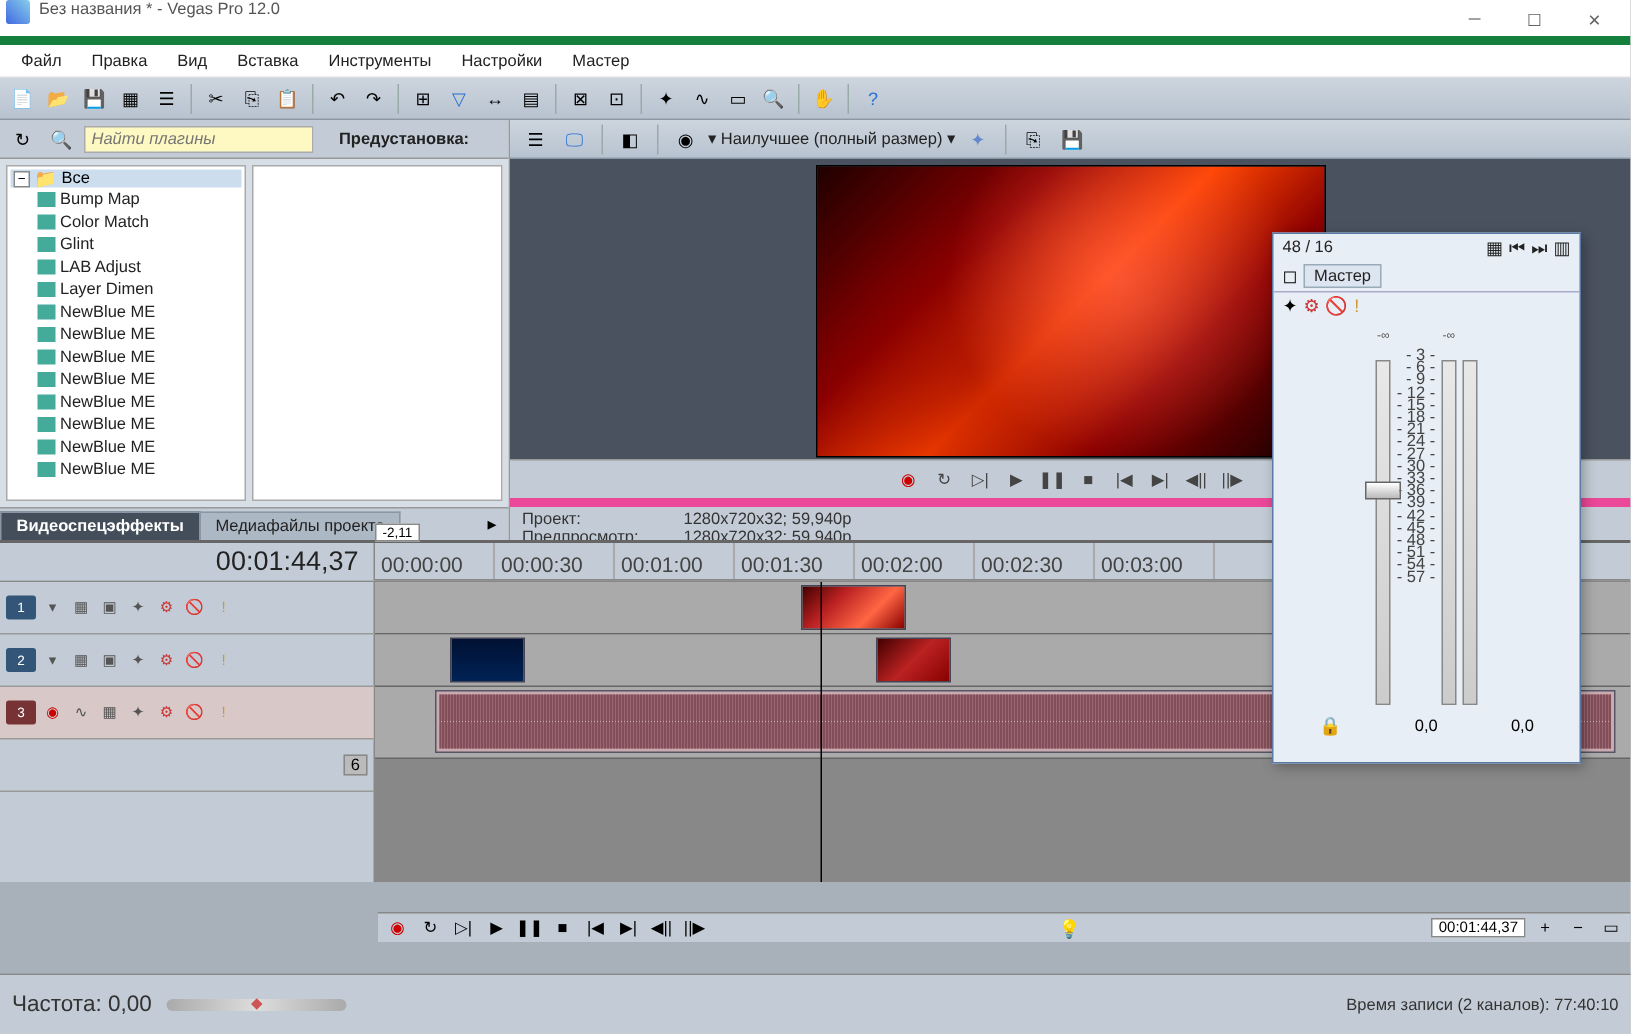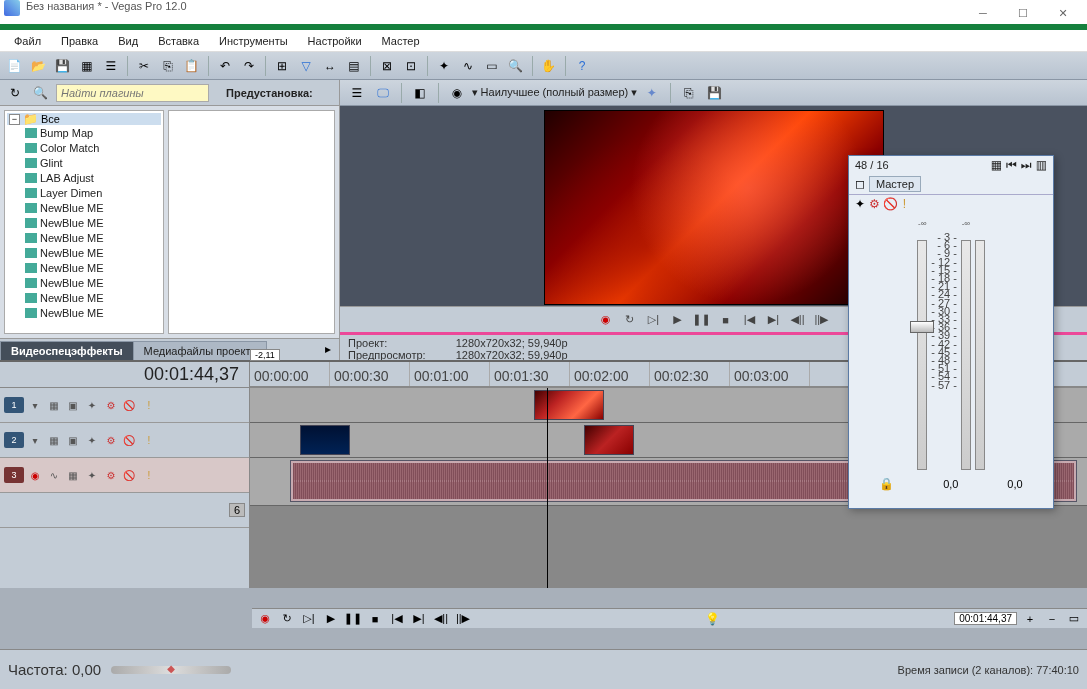--- a/index.html
+++ b/index.html
@@ -42,21 +42,21 @@
 
 .preview-pane { flex: 1; display: flex; flex-direction: column; background: #c3ccd6; }
 .preview-toolbar { height: 26px; background: linear-gradient(#cdd5de,#b8c3d0); border-bottom: 1px solid #8a96a5; display: flex; align-items: center; padding: 0 6px; gap: 4px; }
 .quality-lbl { color: #222; }
 .preview-body { flex: 1; display: flex; align-items: flex-start; justify-content: center; background: #4a5260; padding-top: 4px; }
 .video-frame { width: 340px; height: 195px; background: linear-gradient(135deg,#200000 0%,#8b0000 30%,#ff4500 50%,#8b0000 70%,#100000 100%); border: 1px solid #000; position: relative; }
 .video-frame::after { content: ""; position: absolute; inset: 0; background: radial-gradient(circle at 60% 40%, rgba(255,100,80,0.6), transparent 50%), radial-gradient(circle at 30% 70%, rgba(139,0,0,0.5), transparent 40%); }
 .transport { height: 26px; display: flex; align-items: center; justify-content: center; gap: 4px; background: #c3ccd6; border-top: 1px solid #999; }
 .transport .tbtn { width: 20px; height: 20px; color: #444; }
 .rec-btn { color: #c00 !important; }
-.preview-info { height: 28px; display: flex; padding: 2px 8px; background: #c3ccd6; border-top: 3px solid #ec4899; font-size: 10px; color: #333; }
+.preview-info { height: 28px; display: flex; padding: 2px 8px; background: #c3ccd6; border-top: 6px solid #ec4899; font-size: 10px; color: #333; }
 .info-col { display: flex; flex-direction: column; margin-right: 30px; }
 .info-col2 { margin-left: auto; text-align: right; }
 
 
 .mastering-win { position: absolute; left: 848px; top: 155px; width: 206px; height: 354px; background: #e8eef5; border: 1px solid #5a7aa5; box-shadow: 2px 2px 8px rgba(0,0,0,0.3); z-index: 100; }
 .mw-title { height: 20px; background: linear-gradient(#6ba3e8,#4a7fc5); color: #fff; display: flex; align-items: center; padding: 0 4px; font-size: 11px; }
 .mw-title span { flex: 1; }
 .mw-close { width: 16px; height: 16px; background: #d44; color: #fff; text-align: center; line-height: 14px; border-radius: 2px; }
 .mw-info { padding: 3px 6px; display: flex; align-items: center; gap: 4px; color: #222; }
 .mw-info .sp { flex: 1; }

